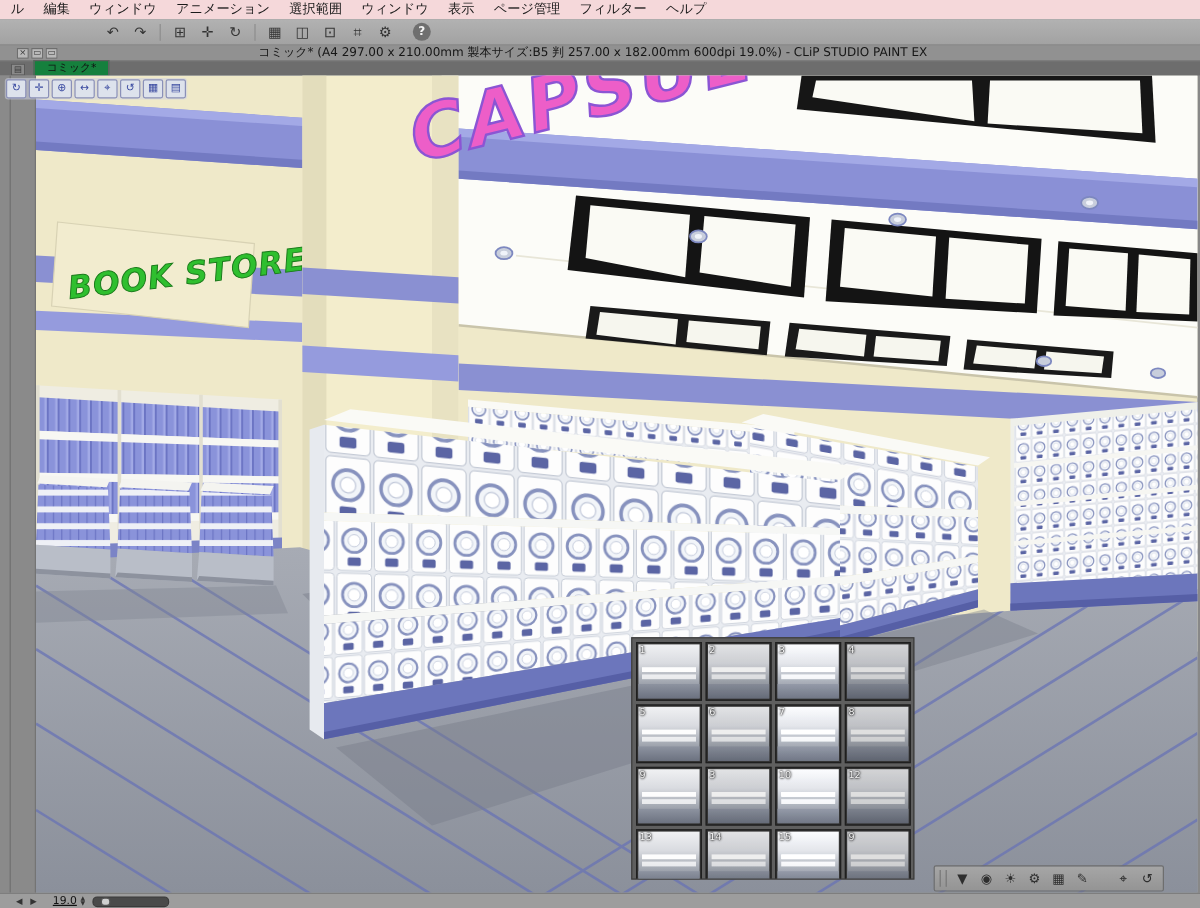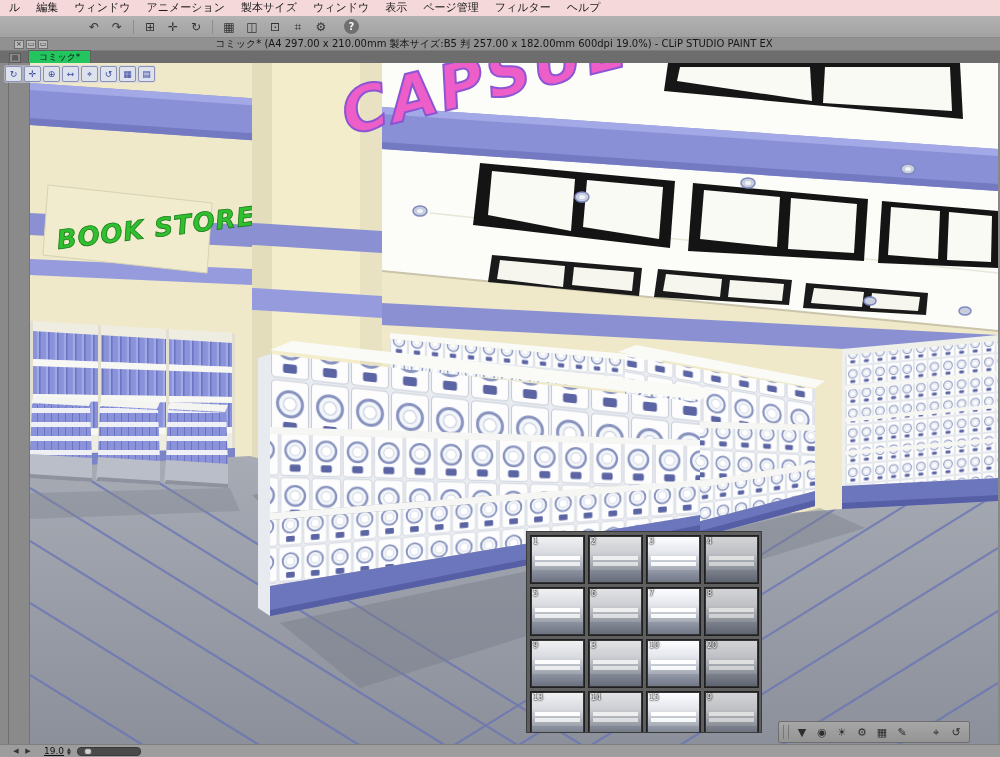--- a/index.html
+++ b/index.html
@@ -26,21 +26,21 @@
   .doc-title-bar{position:absolute;left:0;top:38px;width:1000px;height:13px;
     background:#919191;border-bottom:1px solid #7c7c7c;display:flex;align-items:center;box-sizing:border-box;}
   .win-controls{display:flex;gap:2px;margin-left:14px;}
   .win-btn{width:10px;height:9px;background:#b9b9b9;border:1px solid #6e6e6e;
     font-size:7px;line-height:7px;display:flex;align-items:center;justify-content:center;color:#333;box-sizing:border-box;}
   .doc-title{flex:1;text-align:center;font-size:10px;color:#161616;margin-right:60px;white-space:nowrap;overflow:hidden;}
   
   .tab-bar{position:absolute;left:0;top:51px;width:1000px;height:12px;background:#6d6d6d;display:flex;align-items:flex-end;}
   .tab-bar .tab-strip-btn{width:12px;height:10px;margin-left:9px;background:#8a8a8a;border:1px solid #5a5a5a;
     font-size:7px;color:#333;display:flex;align-items:center;justify-content:center;box-sizing:border-box;}
-  .canvas-tab{margin-left:7px;height:12px;background:#22c55e;border:1px solid #5f5f5f;border-bottom:none;
+  .canvas-tab{margin-left:7px;height:12px;background:#15803d;border:1px solid #5f5f5f;border-bottom:none;
     padding:0 10px;font-size:9px;line-height:12px;color:#111;}
   
   #canvas{position:absolute;left:0;top:63px;width:1000px;height:681px;background:#888;}
   .left-gutter{position:absolute;left:0;top:0;width:30px;height:681px;background:#8a8a8a;border-right:1px solid #747474;box-sizing:border-box;}
   .gutter-line{position:absolute;left:8px;top:0;width:1px;height:681px;background:#6f6f6f;}
   #scene{position:absolute;left:30px;top:0;width:968px;height:681px;display:block;background:#9ba0aa;}
   
   .nav3d{position:absolute;left:4px;top:2px;display:flex;gap:2px;padding:1px;background:rgba(205,210,225,.55);border-radius:3px;}
   .nav3d-btn{width:15px;height:14px;background:#dde2ec;border:1px solid #8a90b8;border-radius:2px;
     font-size:9px;line-height:12px;color:#3a4aa0;display:flex;align-items:center;justify-content:center;}
@@ -72,21 +72,21 @@
   .zoom-knob{position:absolute;left:6px;top:0;width:8px;height:7px;background:#cfcfcf;border-radius:3px;border:1px solid #555;box-sizing:border-box;}
 </style>
 </head>
 <body>
 
 <div class="menu-bar">
   <span class="menu-item">ル</span>
   <span class="menu-item">編集</span>
   <span class="menu-item">ウィンドウ</span>
   <span class="menu-item">アニメーション</span>
-  <span class="menu-item">製本サイズ</span>
+  <span class="menu-item">選択範囲</span>
   <span class="menu-item">ウィンドウ</span>
   <span class="menu-item">表示</span>
   <span class="menu-item">ページ管理</span>
   <span class="menu-item">フィルター</span>
   <span class="menu-item">ヘルプ</span>
 </div>
 
 <div class="cmd-bar">
   <span class="cmd-btn">↶</span>
   <span class="cmd-btn">↷</span>
@@ -433,21 +433,21 @@
     <div class="tcell">
         <div class="tart"></div>
         <span class="tnum">3</span>
       </div>
     <div class="tcell">
         <div class="tart"></div>
         <span class="tnum">10</span>
       </div>
     <div class="tcell">
         <div class="tart"></div>
-        <span class="tnum">20</span>
+        <span class="tnum">12</span>
       </div>
     <div class="tcell">
         <div class="tart"></div>
         <span class="tnum">13</span>
       </div>
     <div class="tcell">
         <div class="tart"></div>
         <span class="tnum">14</span>
       </div>
     <div class="tcell">

